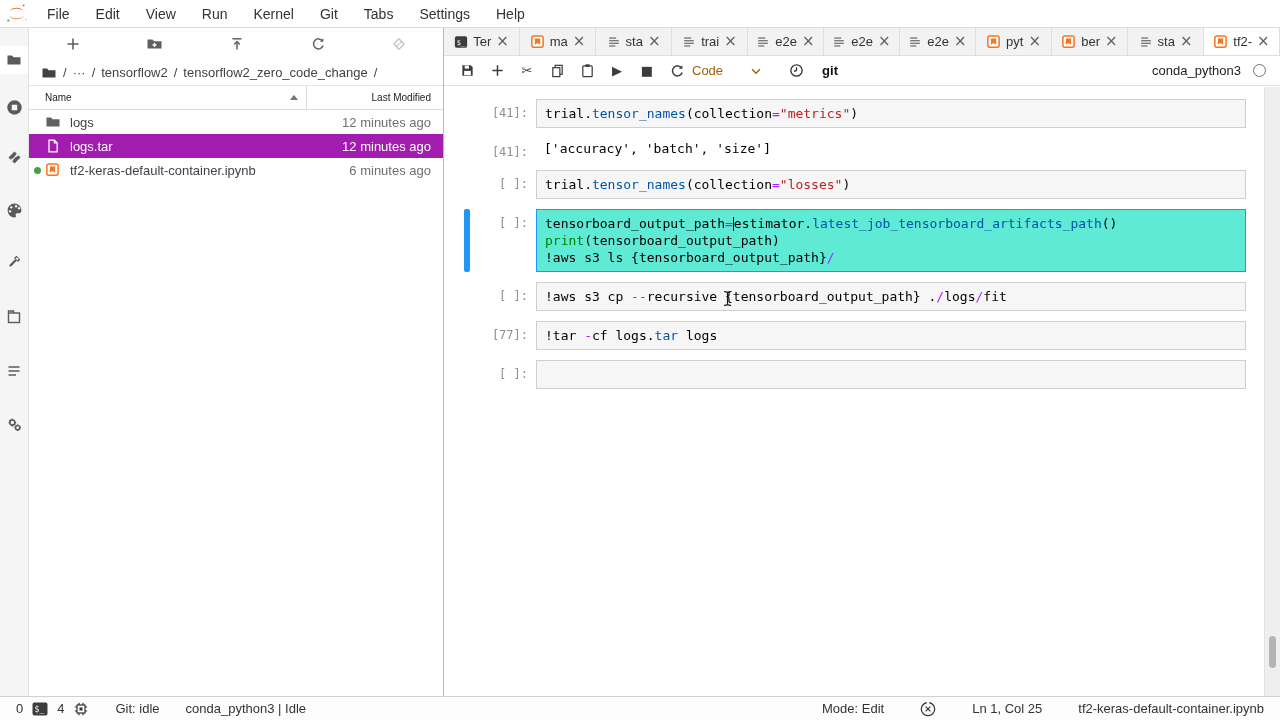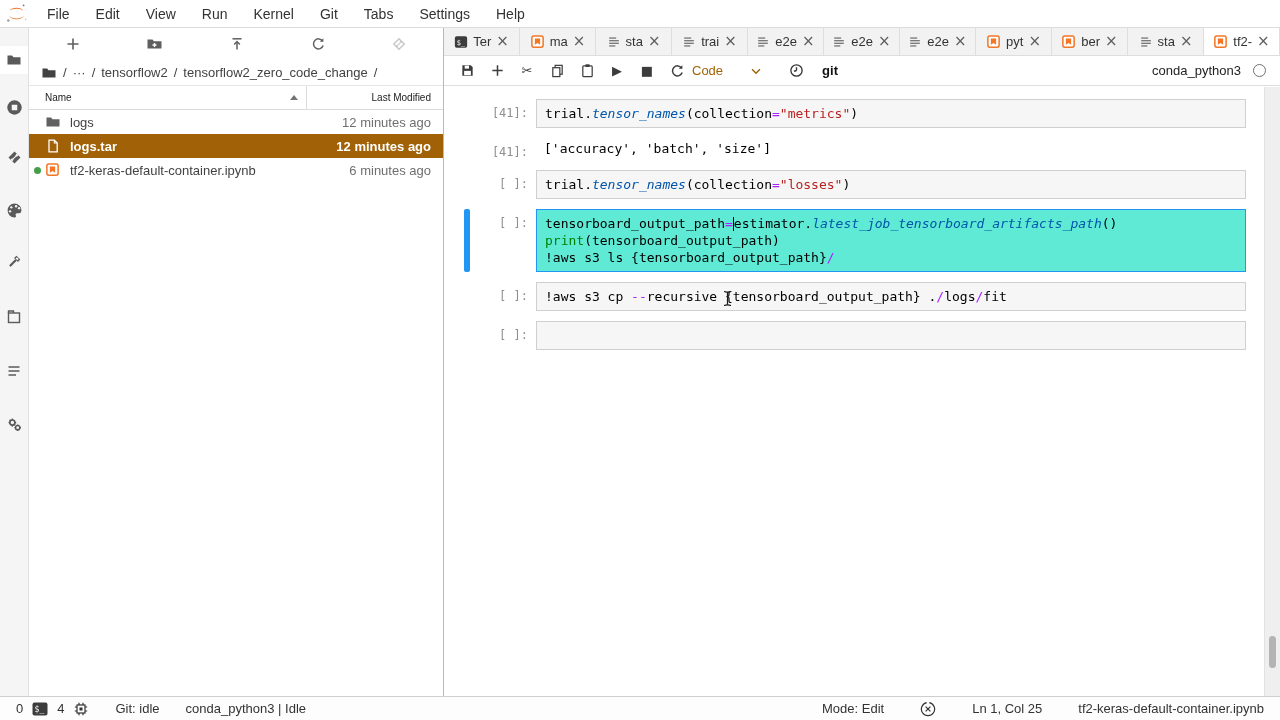--- a/index.html
+++ b/index.html
@@ -42,21 +42,21 @@
   #fb-header .sort-caret { margin-left:auto; margin-right:8px;
        width:0; height:0; border-left:4px solid transparent; border-right:4px solid transparent;
        border-bottom:5px solid #757575; }
   #fb-header .h-mod { flex:1; display:flex; align-items:center; justify-content:flex-end;
        padding-right:12px; border-left:1px solid #dcdcdc; }
   .fb-row { height:24px; display:flex; align-items:center; padding:0 12px 0 16px;
             color:#424242; position:relative; }
   .fb-row .ficon { width:16px; height:16px; margin-right:9px; color:#616161; flex:none; }
   .fb-row .fname { flex:1; white-space:nowrap; overflow:hidden; }
   .fb-row .fmod { color:#6f6f6f; white-space:nowrap; }
-  .fb-row.selected { background:#a16207; color:#fff;font-weight:bold; }
+  .fb-row.selected { background:#a21caf; color:#fff; }
   .fb-row.selected .fmod, .fb-row.selected .ficon { color:#fff; }
   .running-dot { position:absolute; left:5px; top:9px; width:7px; height:7px; border-radius:50%;
                  background:#43a047; }
 
   
   #workarea { flex:1; display:flex; flex-direction:column; position:relative; min-width:0; }
   #tabbar { height:28px; display:flex; background:#f2f2f2; border-bottom:1px solid #dedede; flex:none; }
   .tab { flex:1; min-width:0; display:flex; align-items:center; justify-content:center; gap:5px;
          border-right:1px solid #dedede; font-size:13px; color:#333; padding:0 3px;
          white-space:nowrap; overflow:hidden; background:#f2f2f2; }
@@ -83,21 +83,21 @@
   .input { flex:1; background:#f6f6f6; border:1px solid #cfcfcf; padding:5px 8px;
            font-family:"DejaVu Sans Mono", monospace; font-size:13px; line-height:17px;
            white-space:pre; color:#000; min-height:29px; }
   .cell.active .input { background:#5eead4; border:1px solid #2196f3; }
   .cell.output .input { background:none; border:none; padding:2px 8px; min-height:22px; }
   .collapser { display:none; position:absolute; left:20px; top:0; bottom:0; width:6px;
                border-radius:2px; background:#2196f3; }
   .cell.active .collapser { display:block; }
   .code-line { min-height:17px; }
   .c-p    { color:#000000; }
-  .c-prop { color:#0055aa;font-style:italic; }
+  .c-prop { color:#0055aa; }
   .c-op   { color:#aa22ff; }
   .c-str  { color:#ba2121; }
   .c-kw   { color:#008000; }
   .caret-cursor { display:inline-block; width:0; border-left:1.2px solid #000; height:14px;
                   vertical-align:text-bottom; }
 
   
   #nb-scrollbar { position:absolute; right:0; top:59px; bottom:0; width:16px; background:#efefef;
                   border-left:1px solid #e2e2e2; }
   #nb-scroll-thumb { position:absolute; right:4px; bottom:28px; width:7px; height:32px;
@@ -550,20 +550,24 @@
           <div class="input"><div class="code-line"><span class="c-p">trial.</span><span class="c-prop">tensor_names</span><span class="c-p">(collection</span><span class="c-op">=</span><span class="c-str">"losses"</span><span class="c-p">)</span></div></div>
         </div>
         <div class="cell active">
           <div class="collapser"></div>
           <div class="prompt">[ ]:</div>
           <div class="input"><div class="code-line"><span class="c-p">tensorboard_output_path</span><span class="c-op">=</span><span class="caret-cursor"></span><span class="c-p">estimator.</span><span class="c-prop">latest_job_tensorboard_artifacts_path</span><span class="c-p">()</span></div><div class="code-line"><span class="c-kw">print</span><span class="c-p">(tensorboard_output_path)</span></div><div class="code-line"><span class="c-p">!aws s3 ls {tensorboard_output_path}</span><span class="c-op">/</span></div></div>
         </div>
         <div class="cell">
           <div class="prompt">[ ]:</div>
           <div class="input"><div class="code-line"><span class="c-p">!aws s3 cp </span><span class="c-op">--</span><span class="c-p">recursive {tensorboard_output_path} .</span><span class="c-op">/</span><span class="c-p">logs</span><span class="c-op">/</span><span class="c-p">fit</span></div></div>
+        </div>
+        <div class="cell">
+          <div class="prompt">[77]:</div>
+          <div class="input"><div class="code-line"><span class="c-p">!tar </span><span class="c-op">-</span><span class="c-p">cf logs.</span><span class="c-prop">tar</span><span class="c-p"> logs</span></div></div>
         </div>
         <div class="cell">
           <div class="prompt">[ ]:</div>
           <div class="input"><div class="code-line">&nbsp;</div></div>
         </div>
       </div>
 
     <div id="nb-scrollbar">
       <div id="nb-scroll-thumb"></div>
     </div>

